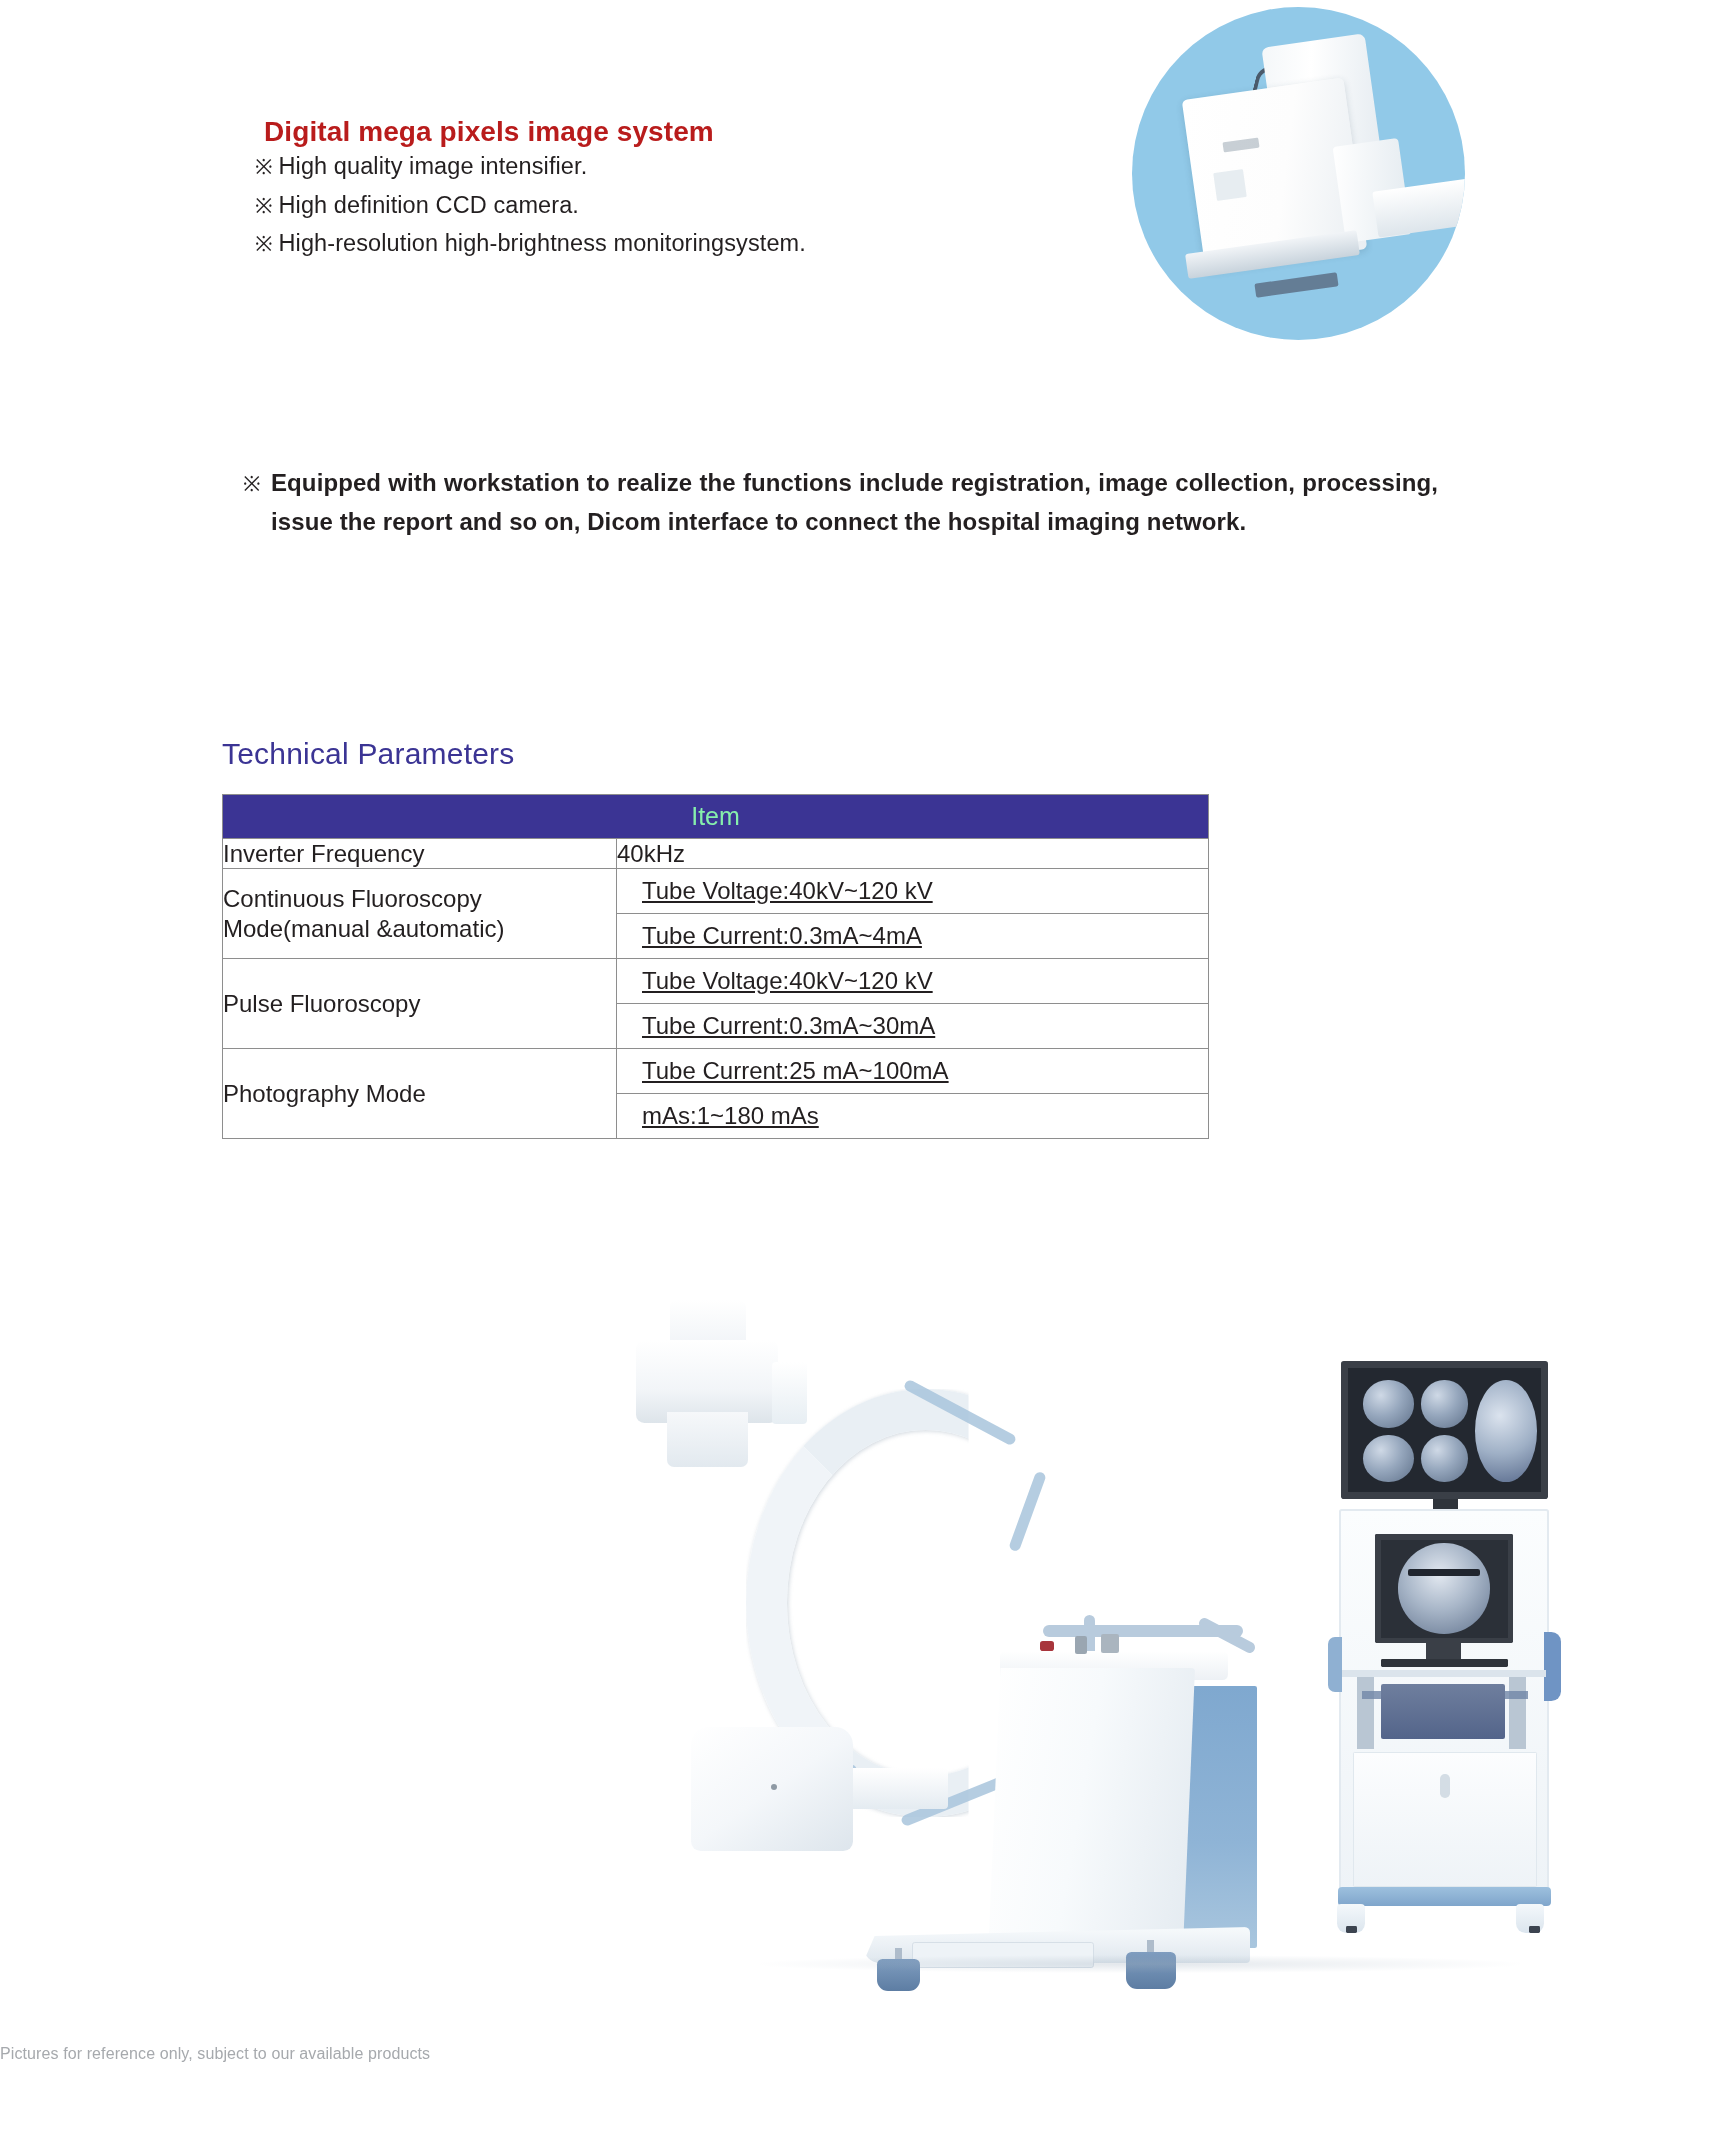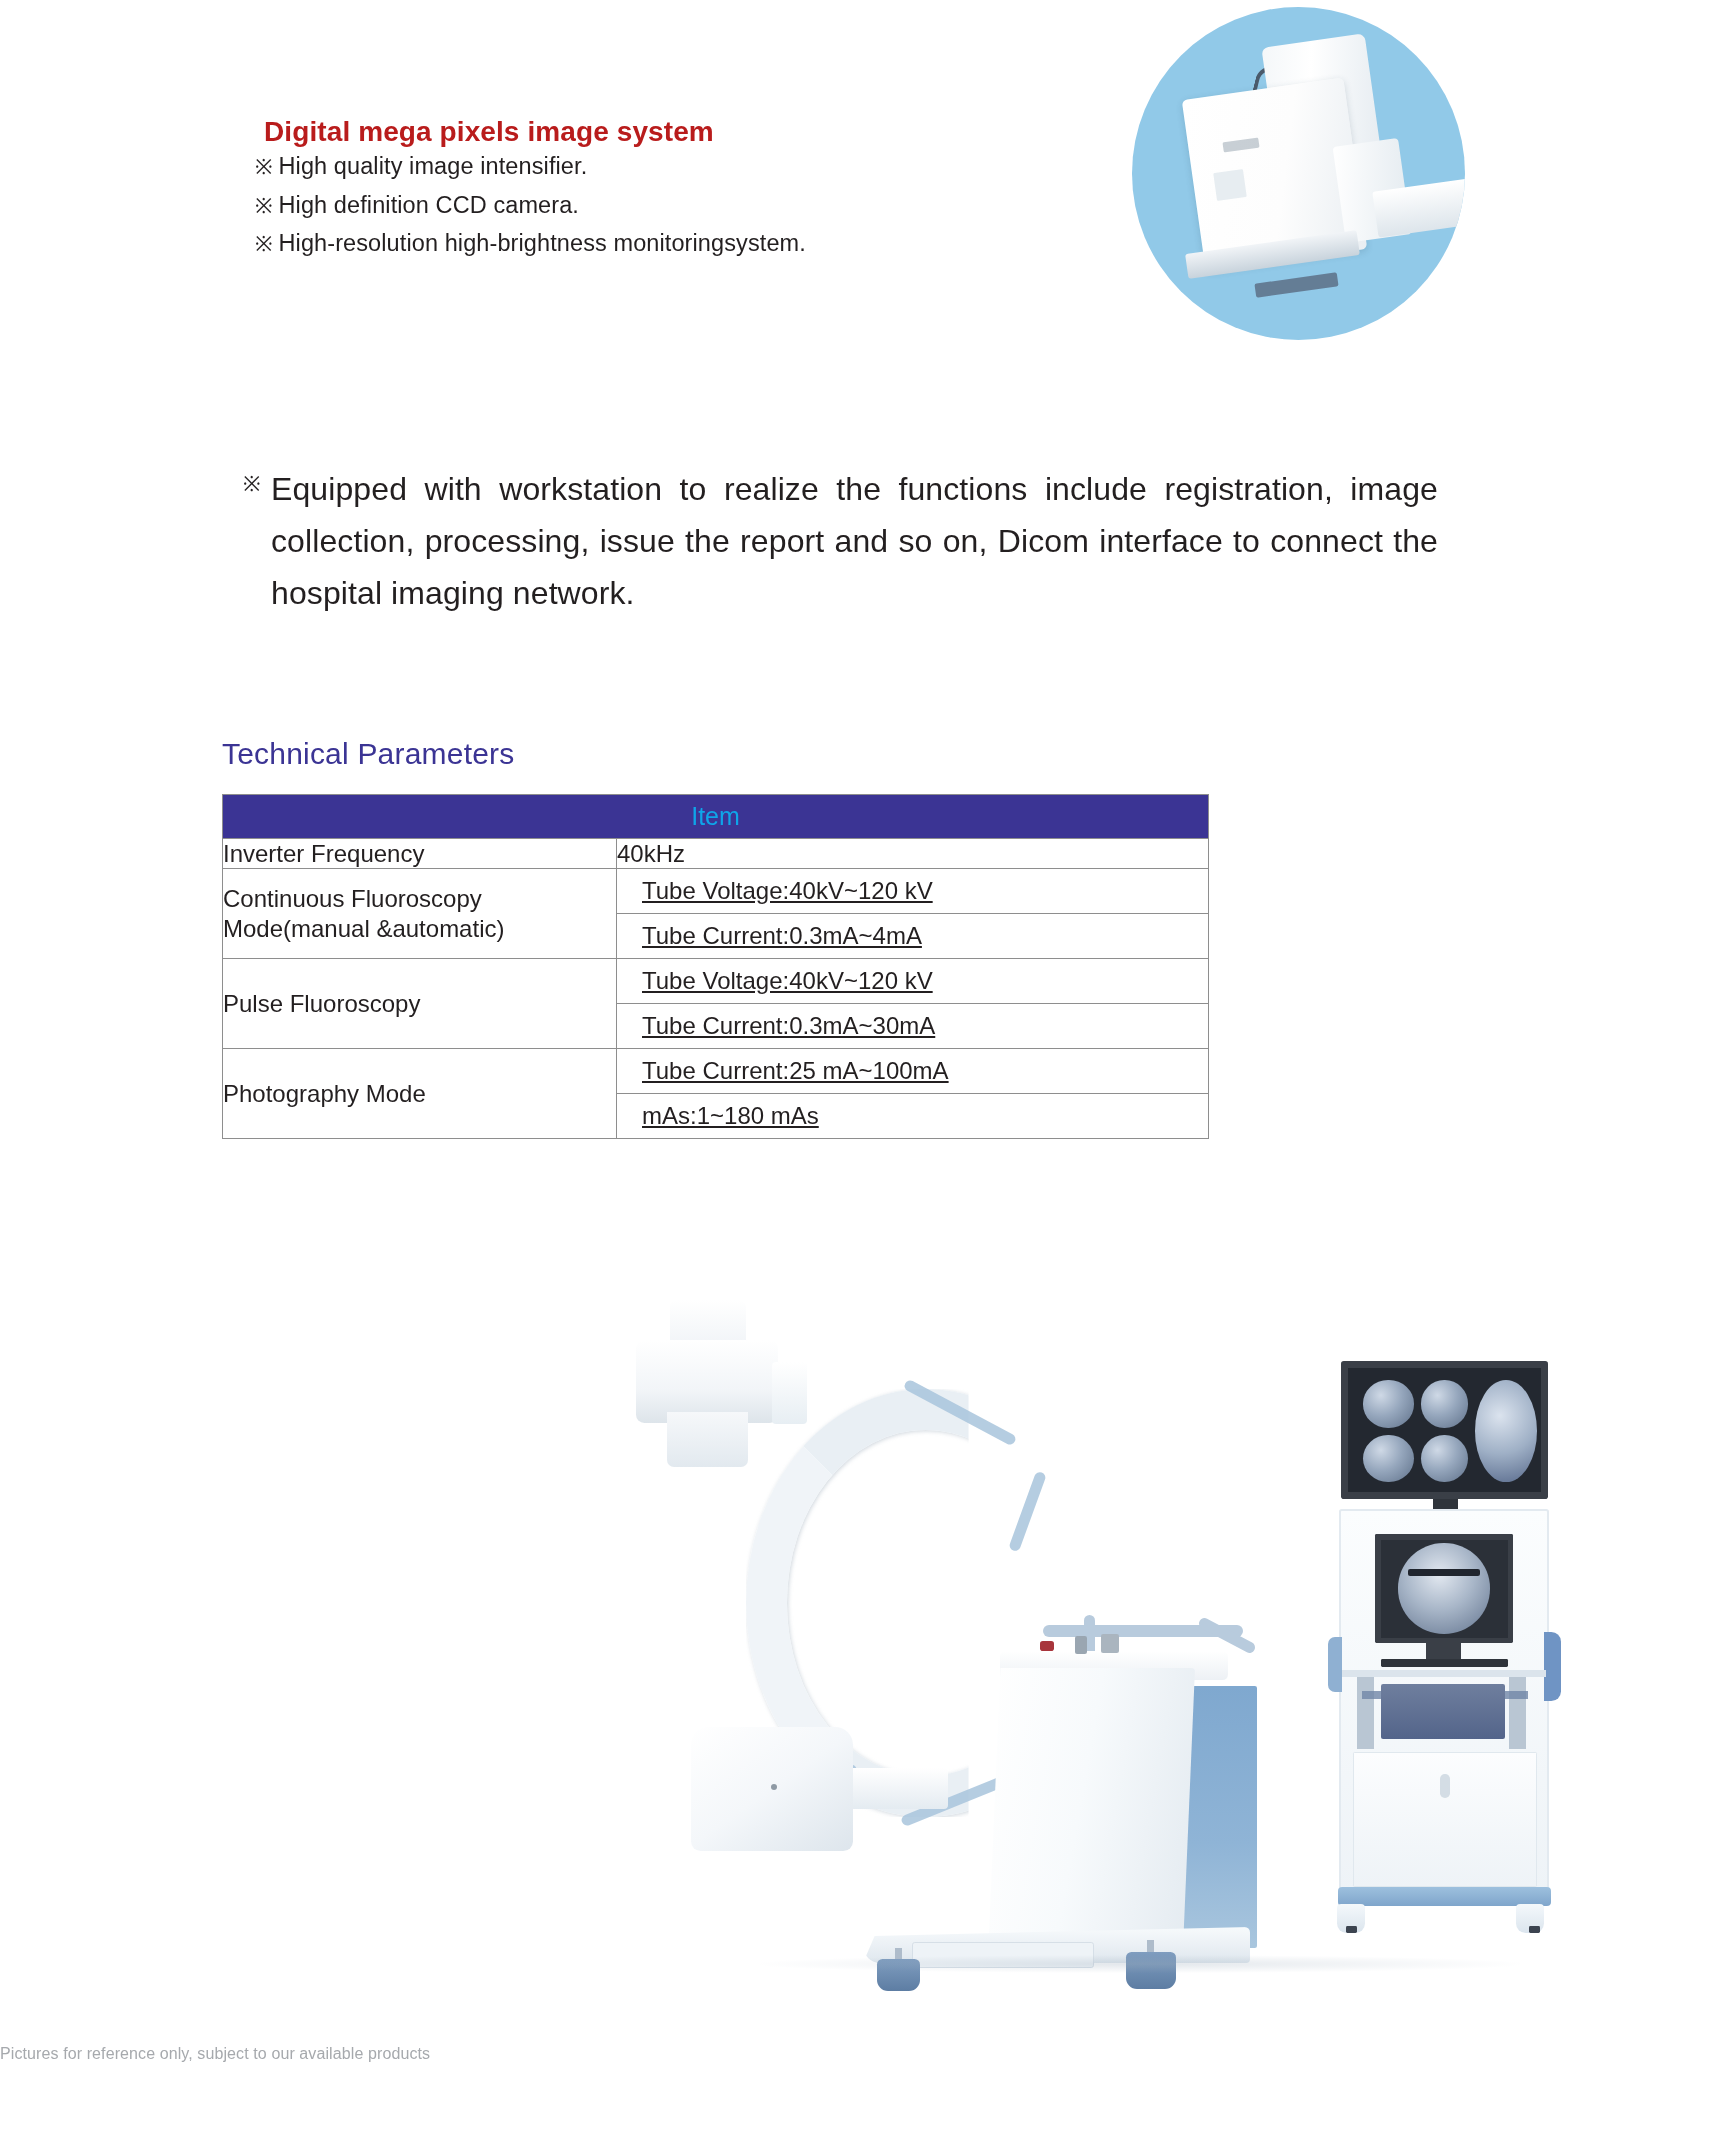--- a/index.html
+++ b/index.html
@@ -166,25 +166,26 @@
     display: flex;
     align-items: flex-start;
   }
   .para-mark {
     flex: 0 0 28px;
     font-size: 21px;
     line-height: 1.55;
     padding-top: 4.1px;
   }
   .para-text {
-    font-size: 32px;
+    font-size: 24px;
     line-height: 1.62;
     text-align: justify;
     letter-spacing: 0.1px;
     color: #231f20;
+    font-weight: bold;
   }
 
   .tp-title {
     position: absolute;
     left: 222px;
     top: 737px;
     font-size: 30px;
     color: #3b3494;
     letter-spacing: 0.2px;
     white-space: nowrap;
@@ -199,21 +200,21 @@
     border-collapse: collapse;
     table-layout: fixed;
   }
   .spec-table td, .spec-table th {
     border: 0.7px solid #8e8e8e;
     padding: 0;
     vertical-align: middle;
   }
   .hdr-cell {
     background: #3b3494;
-    color: #0ea5e9;
+    color: #86efac;
     font-weight: normal;
     font-size: 25px;
     text-align: center;
     height: 43px;
     border-color: #3b3494;
   }
   .col-a { width: 394px; }
   .col-b { width: 592px; }
 
   .lbl {

